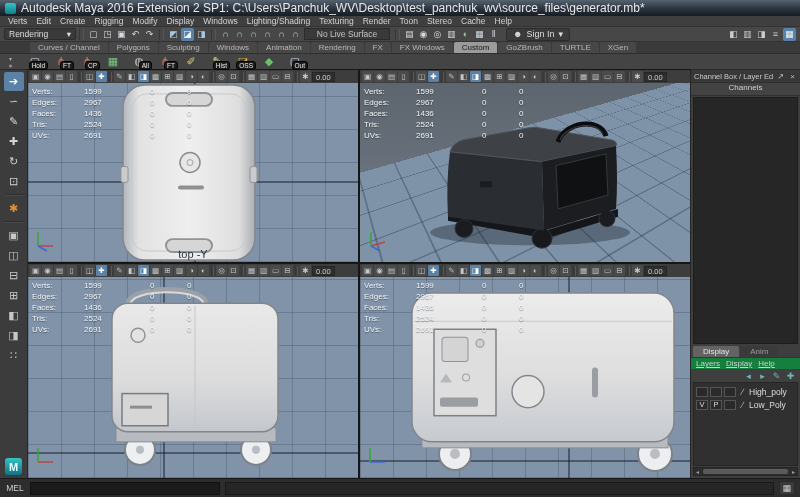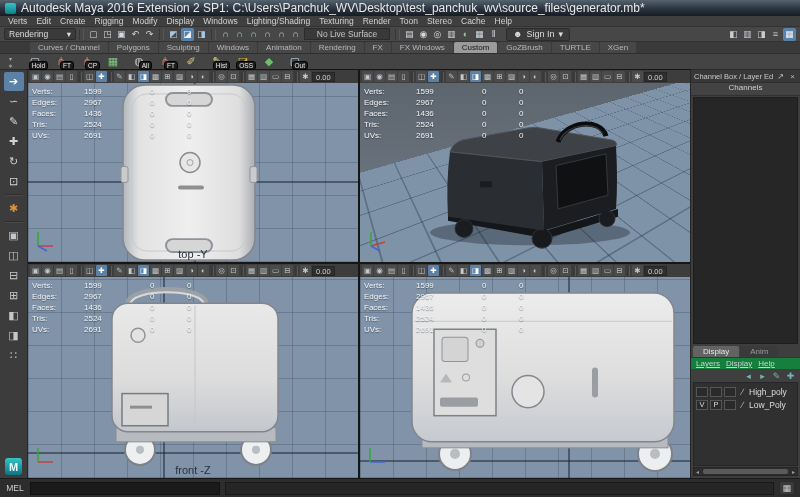--- a/index.html
+++ b/index.html
@@ -555,21 +555,20 @@
                 <span class="hl">UVs:</span>
                 <span class="hv">2691</span>
                 <span class="hz">0</span>
                 <span class="hz">0</span>
               </div>
             </div>
           <svg class="gizmo" width="24" height="24">
             <line x1="6" y1="18" x2="21" y2="18" stroke="#b44" stroke-width="1.5"></line>
             <line x1="6" y1="18" x2="6" y2="4" stroke="#3a3" stroke-width="1.5"></line>
           </svg>
-          <div class="vp-label">front -Z</div>
         </div>
       </div>
 
       <div class="viewport">
         <div class="vp-toolbar">
           <span class="icon" style="color: rgb(195, 200, 205);">▣</span>
             <span class="icon" style="color: rgb(195, 200, 205);">◉</span>
             <span class="icon" style="color: rgb(195, 200, 205);">▤</span>
             <span class="icon" style="color: rgb(195, 200, 205);">▯</span>
             <span class="isep"></span>

